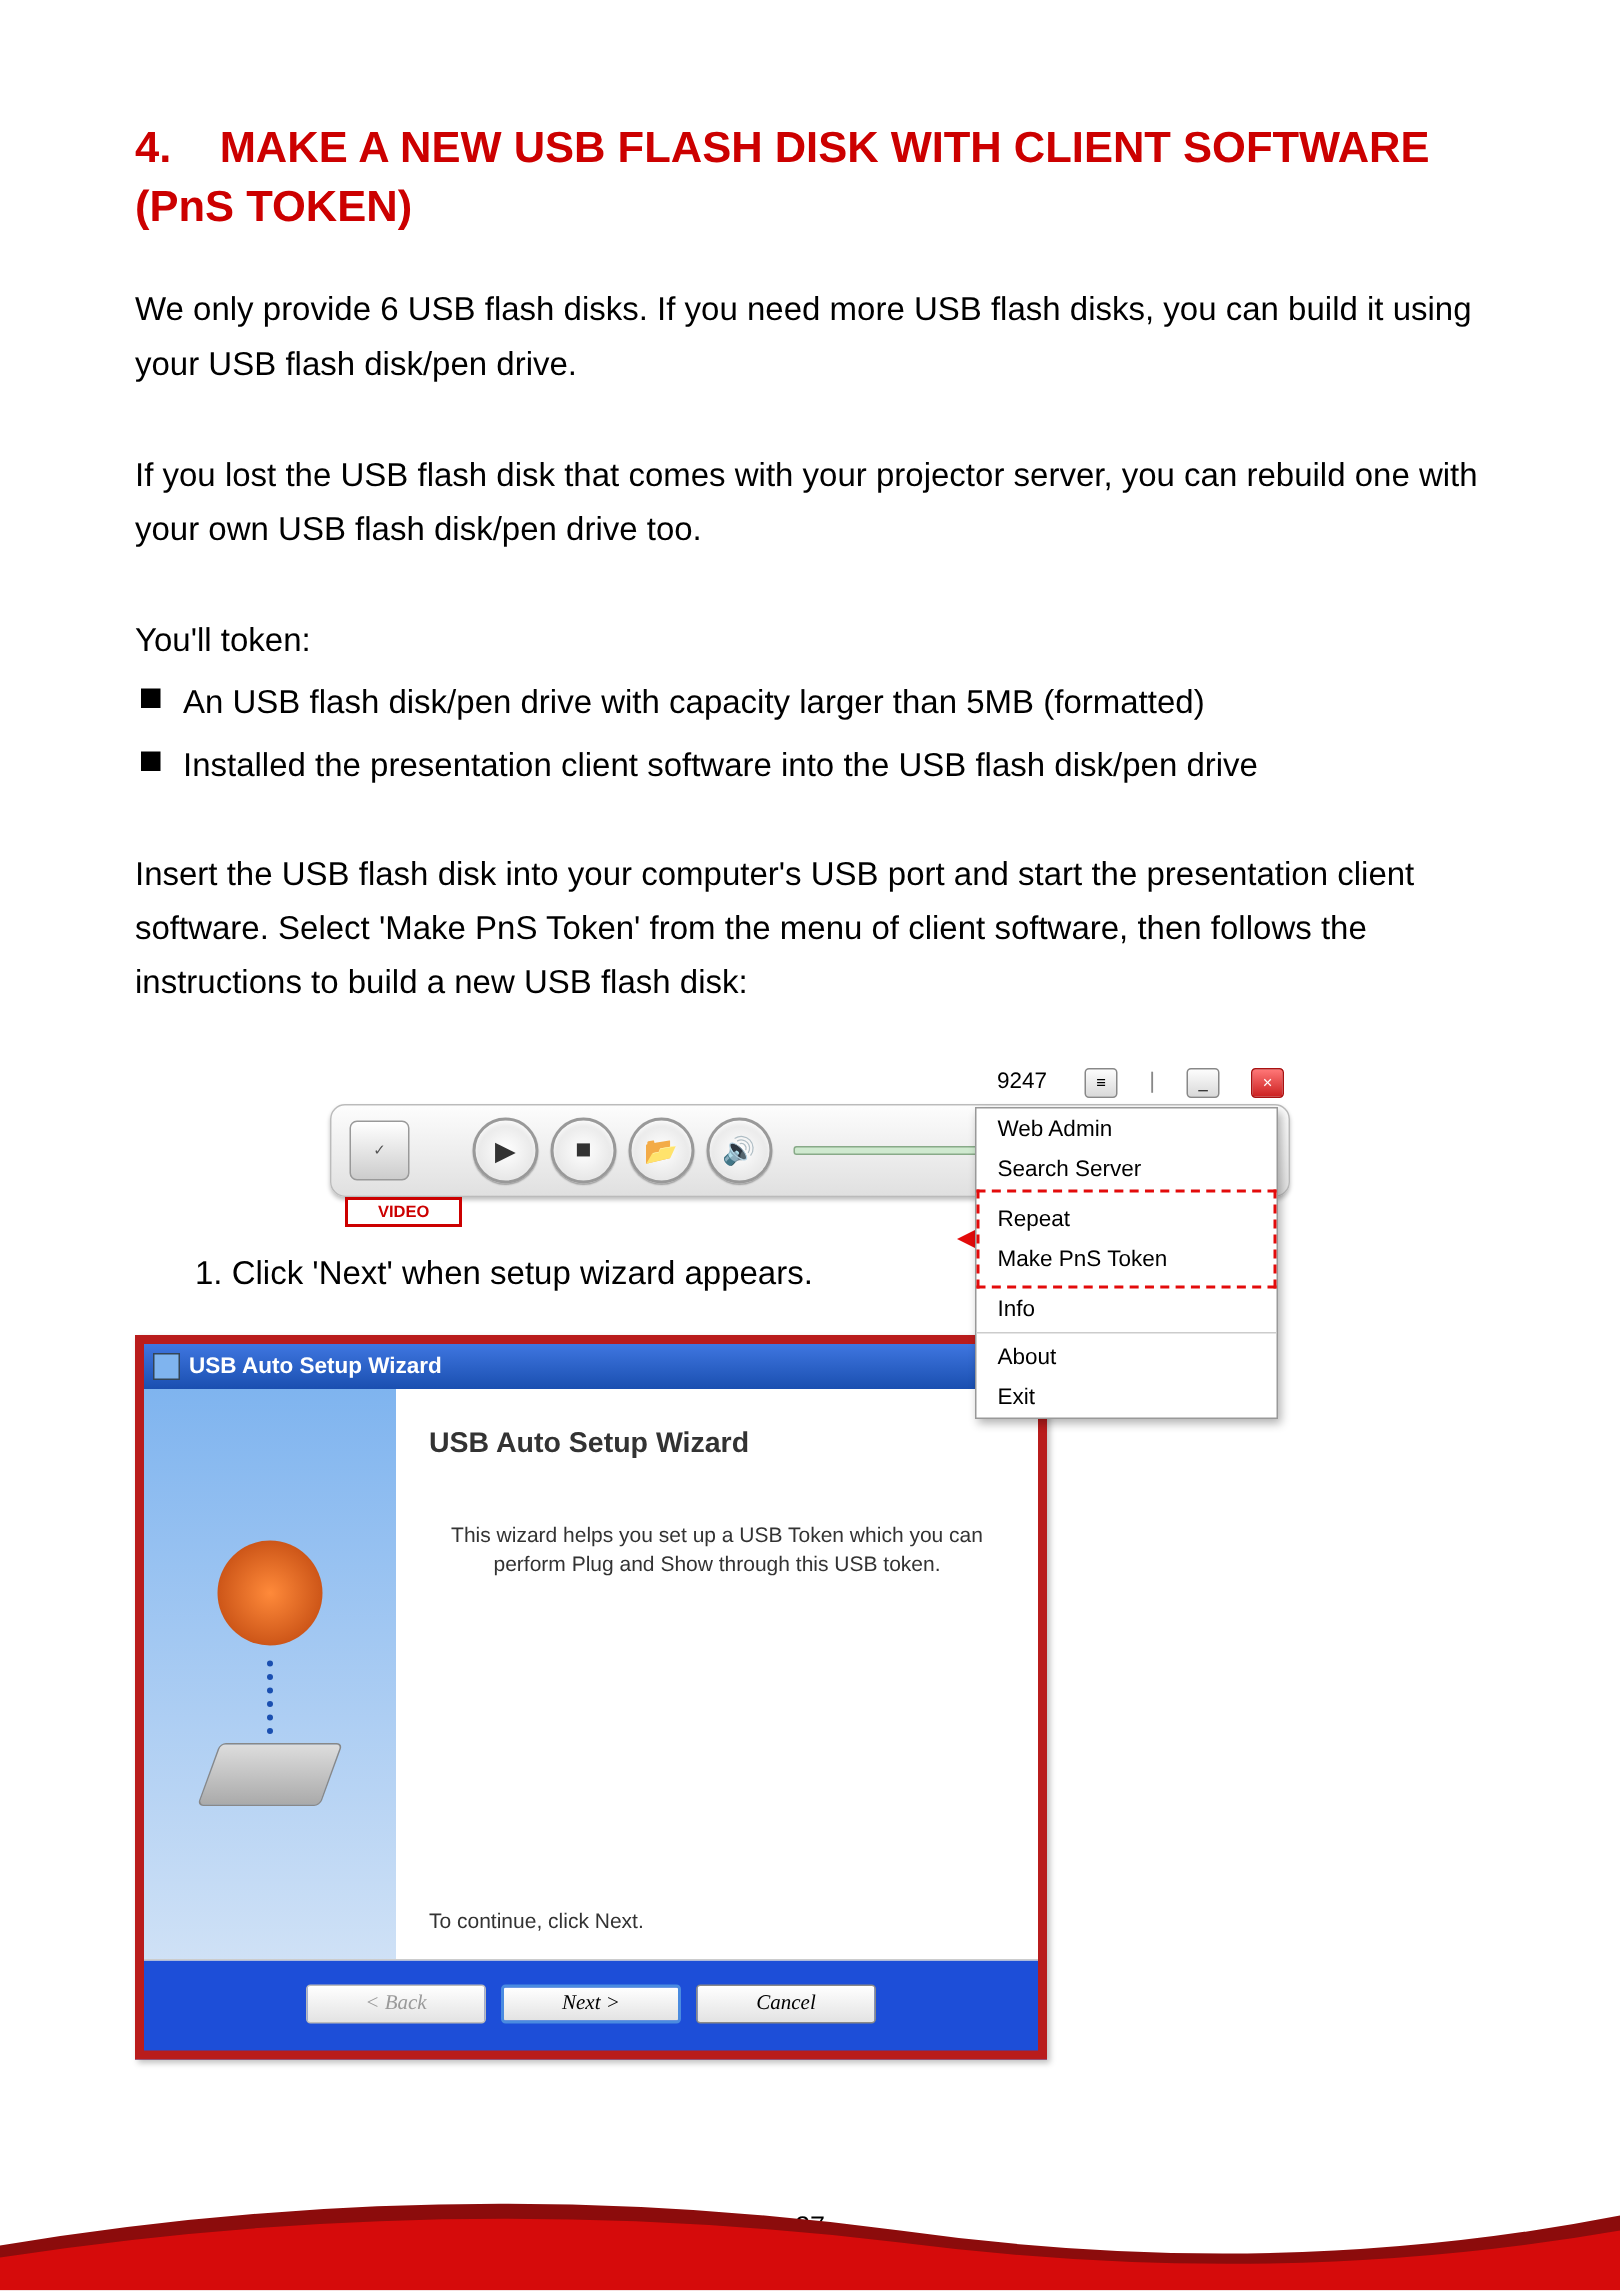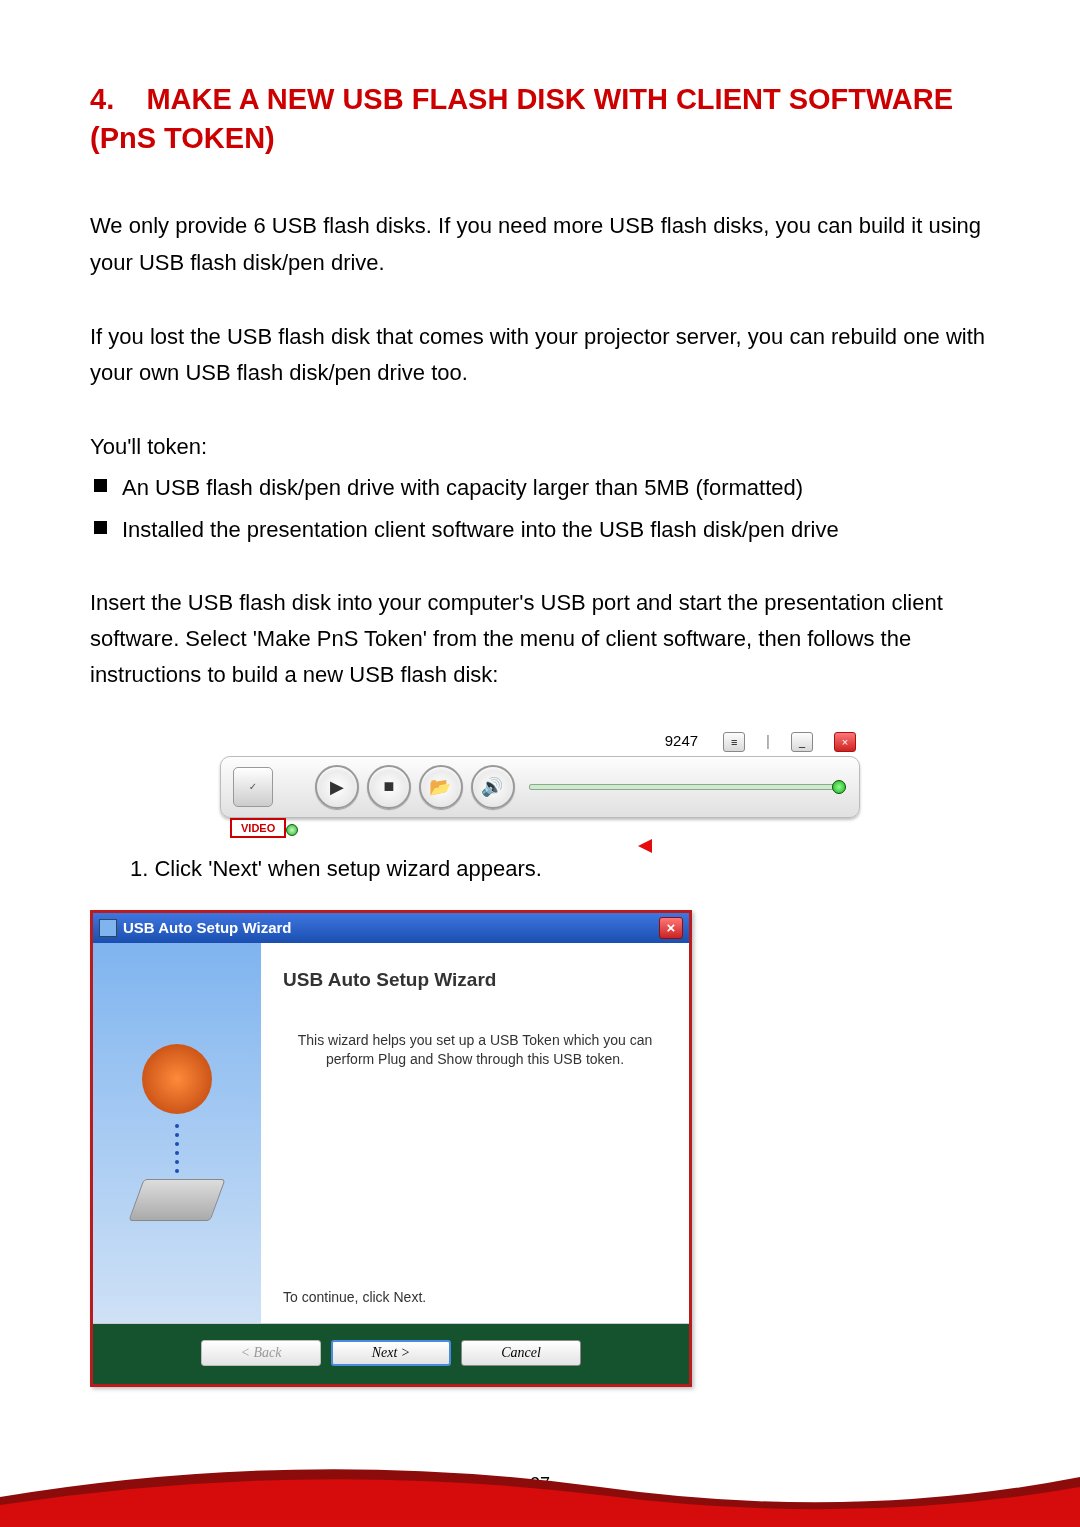--- a/index.html
+++ b/index.html
@@ -12,21 +12,21 @@
     overflow: hidden;
   }
   .page {
     padding: 80px 90px 120px 90px;
     color: #000;
   }
   .heading {
     font-size: 29px;
     font-weight: bold;
     color: #cc0000;
-    margin-bottom: 50px;
+    margin-bottom: 30px;
     line-height: 1.35;
   }
   .para {
     font-size: 22px;
     line-height: 1.65;
     margin-bottom: 38px;
   }
   .need-intro {
     font-size: 22px;
     line-height: 1.6;
@@ -116,21 +116,21 @@
     font-size:18px;color:#333;
     box-shadow: inset 0 2px 3px rgba(255,255,255,.8), 0 1px 1px rgba(0,0,0,.3);
   }
   .slider {
     flex:1;height:4px;background:#cfe9cf;border:1px solid #8a8;border-radius:2px;
     position:relative;margin:0 6px;
   }
   .slider::after{content:"";position:absolute;right:-6px;top:-5px;width:12px;height:12px;border-radius:50%;background:radial-gradient(#8f8,#2a2);border:1px solid #050;}
   .video-lbl {
     position:absolute; left:10px; top:86px;
-    background:#fff;border:2px solid #c00;padding:2px 9px;
+    background:#fff;border:2px solid #c00;padding:2px 20px;
     font-size:11px;font-weight:bold;color:#c00;
     font-family:Arial;
   }
   .dot {
     width:10px;height:10px;border-radius:50%;
     background:radial-gradient(#bfb,#3a3);
     border:1px solid #060;
     margin:6px 0 0 66px;
   }
   .menu {
@@ -153,22 +153,22 @@
   .red-arrow {
     position:absolute;
     left:418px; top:107px;
     width:14px;height:14px;
   }
   .red-arrow svg{width:14px;height:14px;}
 
   
   .wizard {
     width: 596px;
-    border:3px solid #b91c1c;
-    background:#14532d;
+    border:6px solid #b91c1c;
+    background:#1d4ed8;
     font-family: Tahoma, sans-serif;
     font-size: 15px;
     margin-left: 0;
     box-shadow: 2px 2px 4px rgba(0,0,0,.25);
   }
   .wiz-title {
     background: linear-gradient(#3f76e0,#1a4fb0);
     color:#fff;
     display:flex;align-items:center;justify-content:space-between;
     padding:4px 6px;
@@ -285,20 +285,32 @@
       </div>
       <div class="video-lbl">VIDEO</div>
       <div class="dot"></div>
 
       <div class="red-arrow">
         <svg viewBox="0 0 10 10">
             <polygon points="10,0 0,5 10,10" fill="#e30b0b"></polygon>
           </svg>
       </div>
 
+      <div class="menu">
+        <div class="menu-item">Web Admin</div>
+        <div class="menu-item">Search Server</div>
+        <div class="red-box">
+          <div class="menu-item" style="padding-left:0">Repeat</div>
+          <div class="menu-item" style="padding-left:0">Make PnS Token</div>
+        </div>
+        <div class="menu-item">Info</div>
+        <div class="menu-sep"></div>
+        <div class="menu-item">About</div>
+        <div class="menu-item">Exit</div>
+      </div>
     </div>
   </div>
 
   <div class="step">1. Click 'Next' when setup wizard appears.</div>
 
   <div class="wizard">
     <div class="wiz-title">
       <span style="display:flex;align-items:center;gap:6px;">
         <span style="width:16px;height:16px;background:#7fb4ef;border:1px solid #345;"></span>
         <span>USB Auto Setup Wizard</span>

